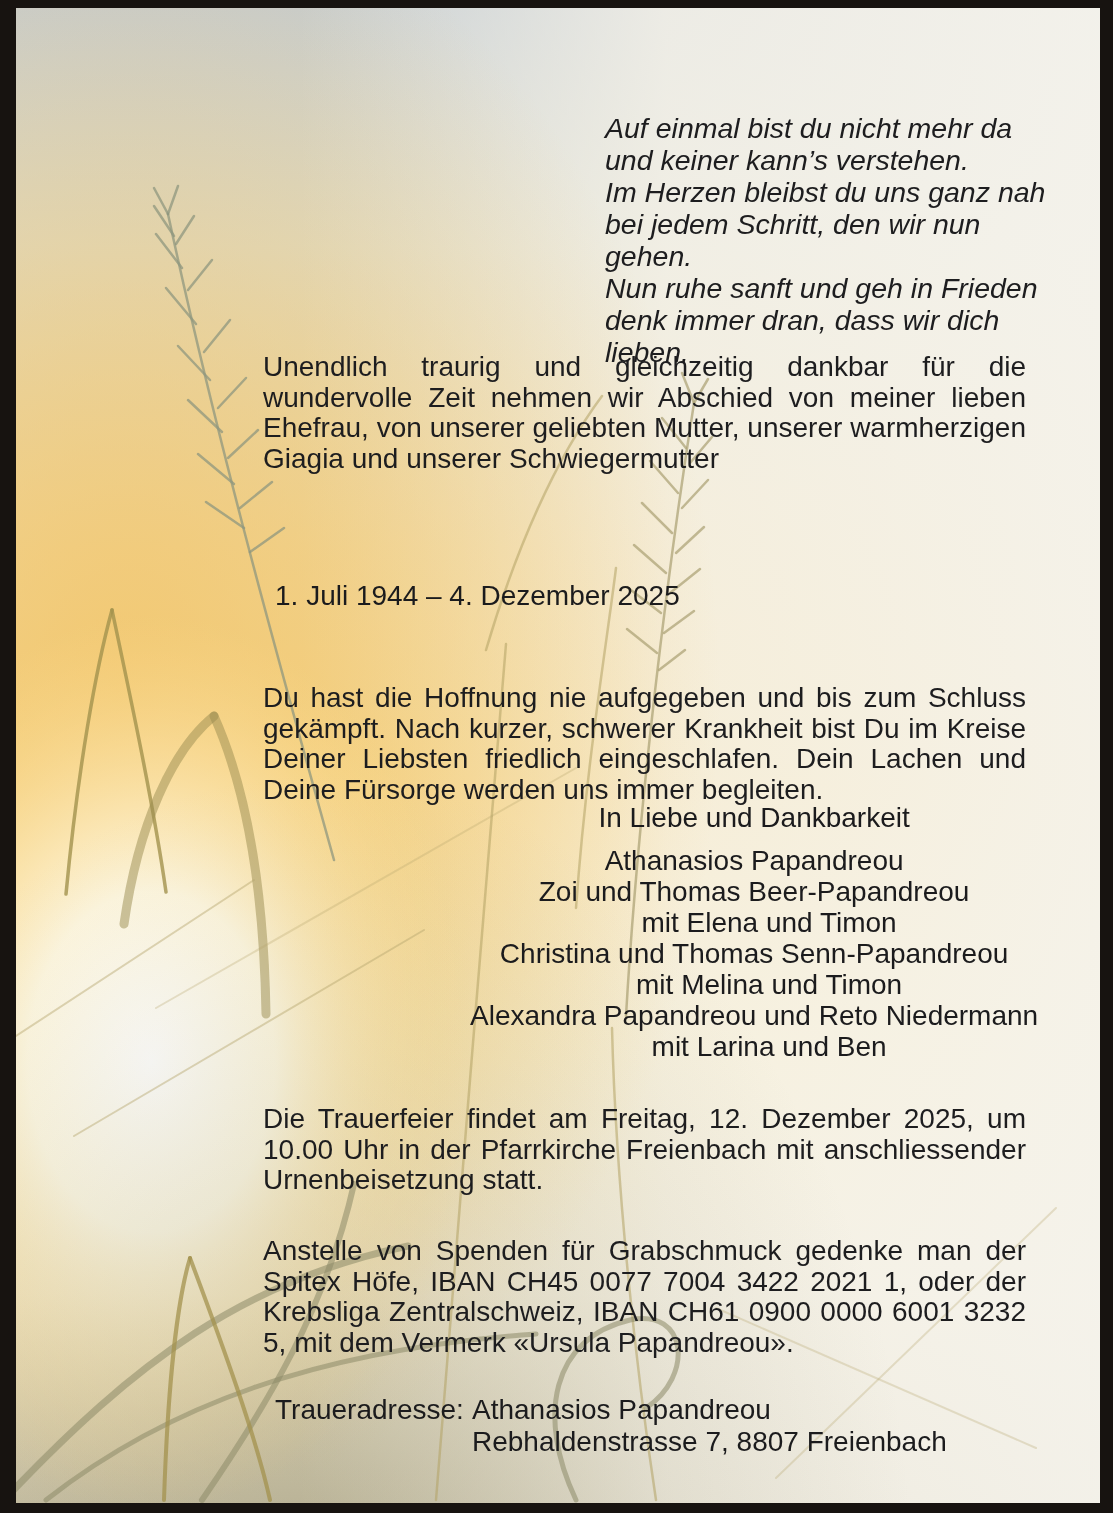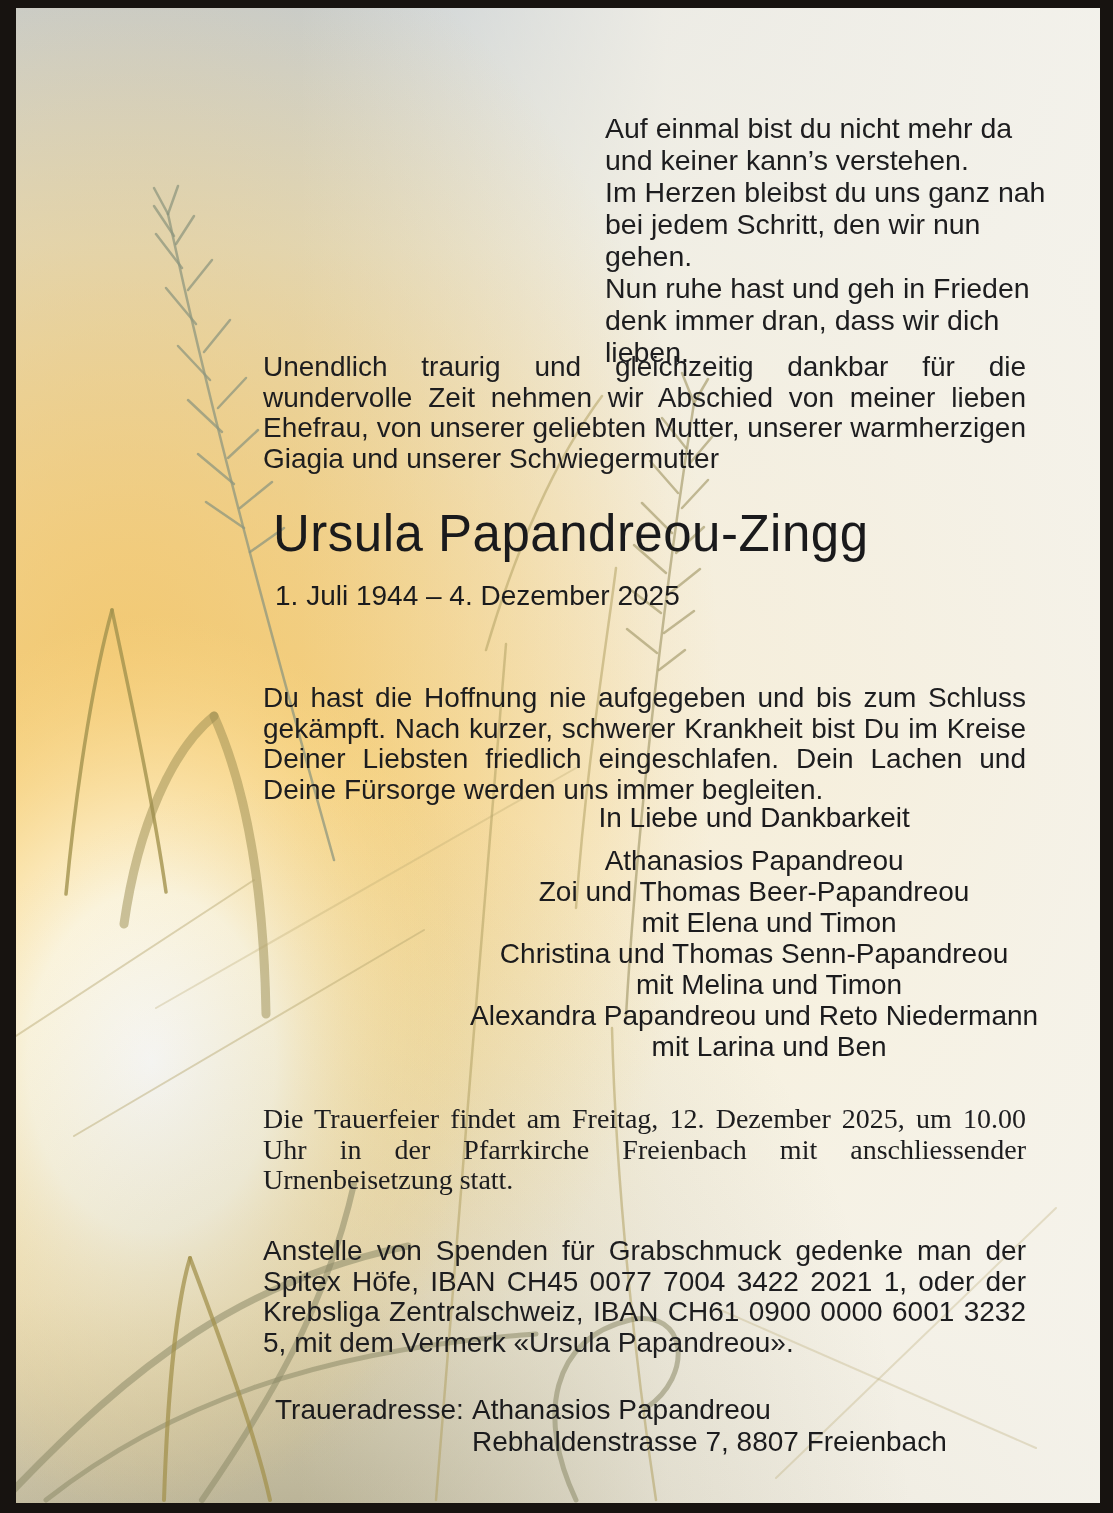--- a/index.html
+++ b/index.html
@@ -13,21 +13,21 @@
   }
   .paper{
     position:absolute;left:16px;top:8px;right:13px;bottom:10px;
     background:#f2efe4;
     overflow:hidden;
   }
   .bg{position:absolute;left:0;top:0;width:100%;height:100%;display:block;}
   .txt{position:absolute;white-space:normal;}
   .poem{
     left:589px;top:104px;width:470px;
-    font-size:28.5px;line-height:32px;
+    font-style:italic;font-size:28.5px;line-height:32px;
     color:#1d1d1f;
   }
   .poem .pline{display:block;}
   .para{
     left:247px;width:763px;
     font-size:28px;line-height:30.5px;
     text-align:justify;text-align-last:left;
     color:#1d1d1f;
   }
   .intro{top:344px;}
@@ -35,21 +35,21 @@
     left:257px;top:497px;
     font-size:51px;line-height:58px;letter-spacing:.5px;
     color:#1a1a1c;white-space:nowrap;
   }
   .dates{left:259px;top:573px;font-size:28px;line-height:30px;white-space:nowrap;}
   .eulogy{top:630px;margin-top:45px;}
   .tribute{left:454px;top:795px;font-size:28px;line-height:30px;text-align:center;}
   .tribute .heading{margin:0 0 12px 0;}
   .fam{line-height:31px;white-space:nowrap;}
   .fam.indent{padding-left:30px;}
-  .funeral{top:1096px;font-family:Liberation Serif, serif;}
+  .funeral{top:1096px;}
   .donations{top:1228px;}
   .address{
     left:259px;top:1386px;
     font-size:28px;line-height:32px;
     display:flex;flex-direction:row;
   }
   .address .label{width:197px;flex:0 0 197px;white-space:nowrap;}
   .address .lines div{white-space:nowrap;}
 </style>
 </head>
@@ -169,27 +169,26 @@
           <path d="M174,1250 C204,1330 240,1428 254,1492"></path>
         </g>
       </g>
     </svg>
 
     <div class="txt poem">
       <span class="pline">Auf einmal bist du nicht mehr da</span>
       <span class="pline">und keiner kann’s verstehen.</span>
       <span class="pline">Im Herzen bleibst du uns ganz nah</span>
       <span class="pline">bei jedem Schritt, den wir nun gehen.</span>
-      <span class="pline">Nun ruhe hast und geh in Frieden</span>
+      <span class="pline">Nun ruhe sanft und geh in Frieden</span>
       <span class="pline">denk immer dran, dass wir dich lieben.</span>
     </div>
 
     <div class="txt para intro">Unendlich traurig und gleichzeitig dankbar für die wundervolle Zeit nehmen wir Abschied von meiner lieben Ehefrau, von unserer geliebten Mutter, unserer warmherzigen Giagia und unserer Schwiegermutter</div>
 
-    <div class="txt name">Ursula Papandreou-Zingg</div>
     <div class="txt dates">1. Juli 1944 – 4. Dezember 2025</div>
 
     <div class="txt para eulogy">Du hast die Hoffnung nie aufgegeben und bis zum Schluss gekämpft. Nach kurzer, schwerer Krankheit bist Du im Kreise Deiner Liebsten friedlich eingeschlafen. Dein Lachen und Deine Fürsorge werden uns immer begleiten.</div>
 
     <div class="txt tribute">
       <div class="heading">In Liebe und Dankbarkeit</div>
       <div>
         <div class="fam">Athanasios Papandreou</div>
         <div class="fam">Zoi und Thomas Beer-Papandreou</div>
         <div class="fam indent">mit Elena und Timon</div>

